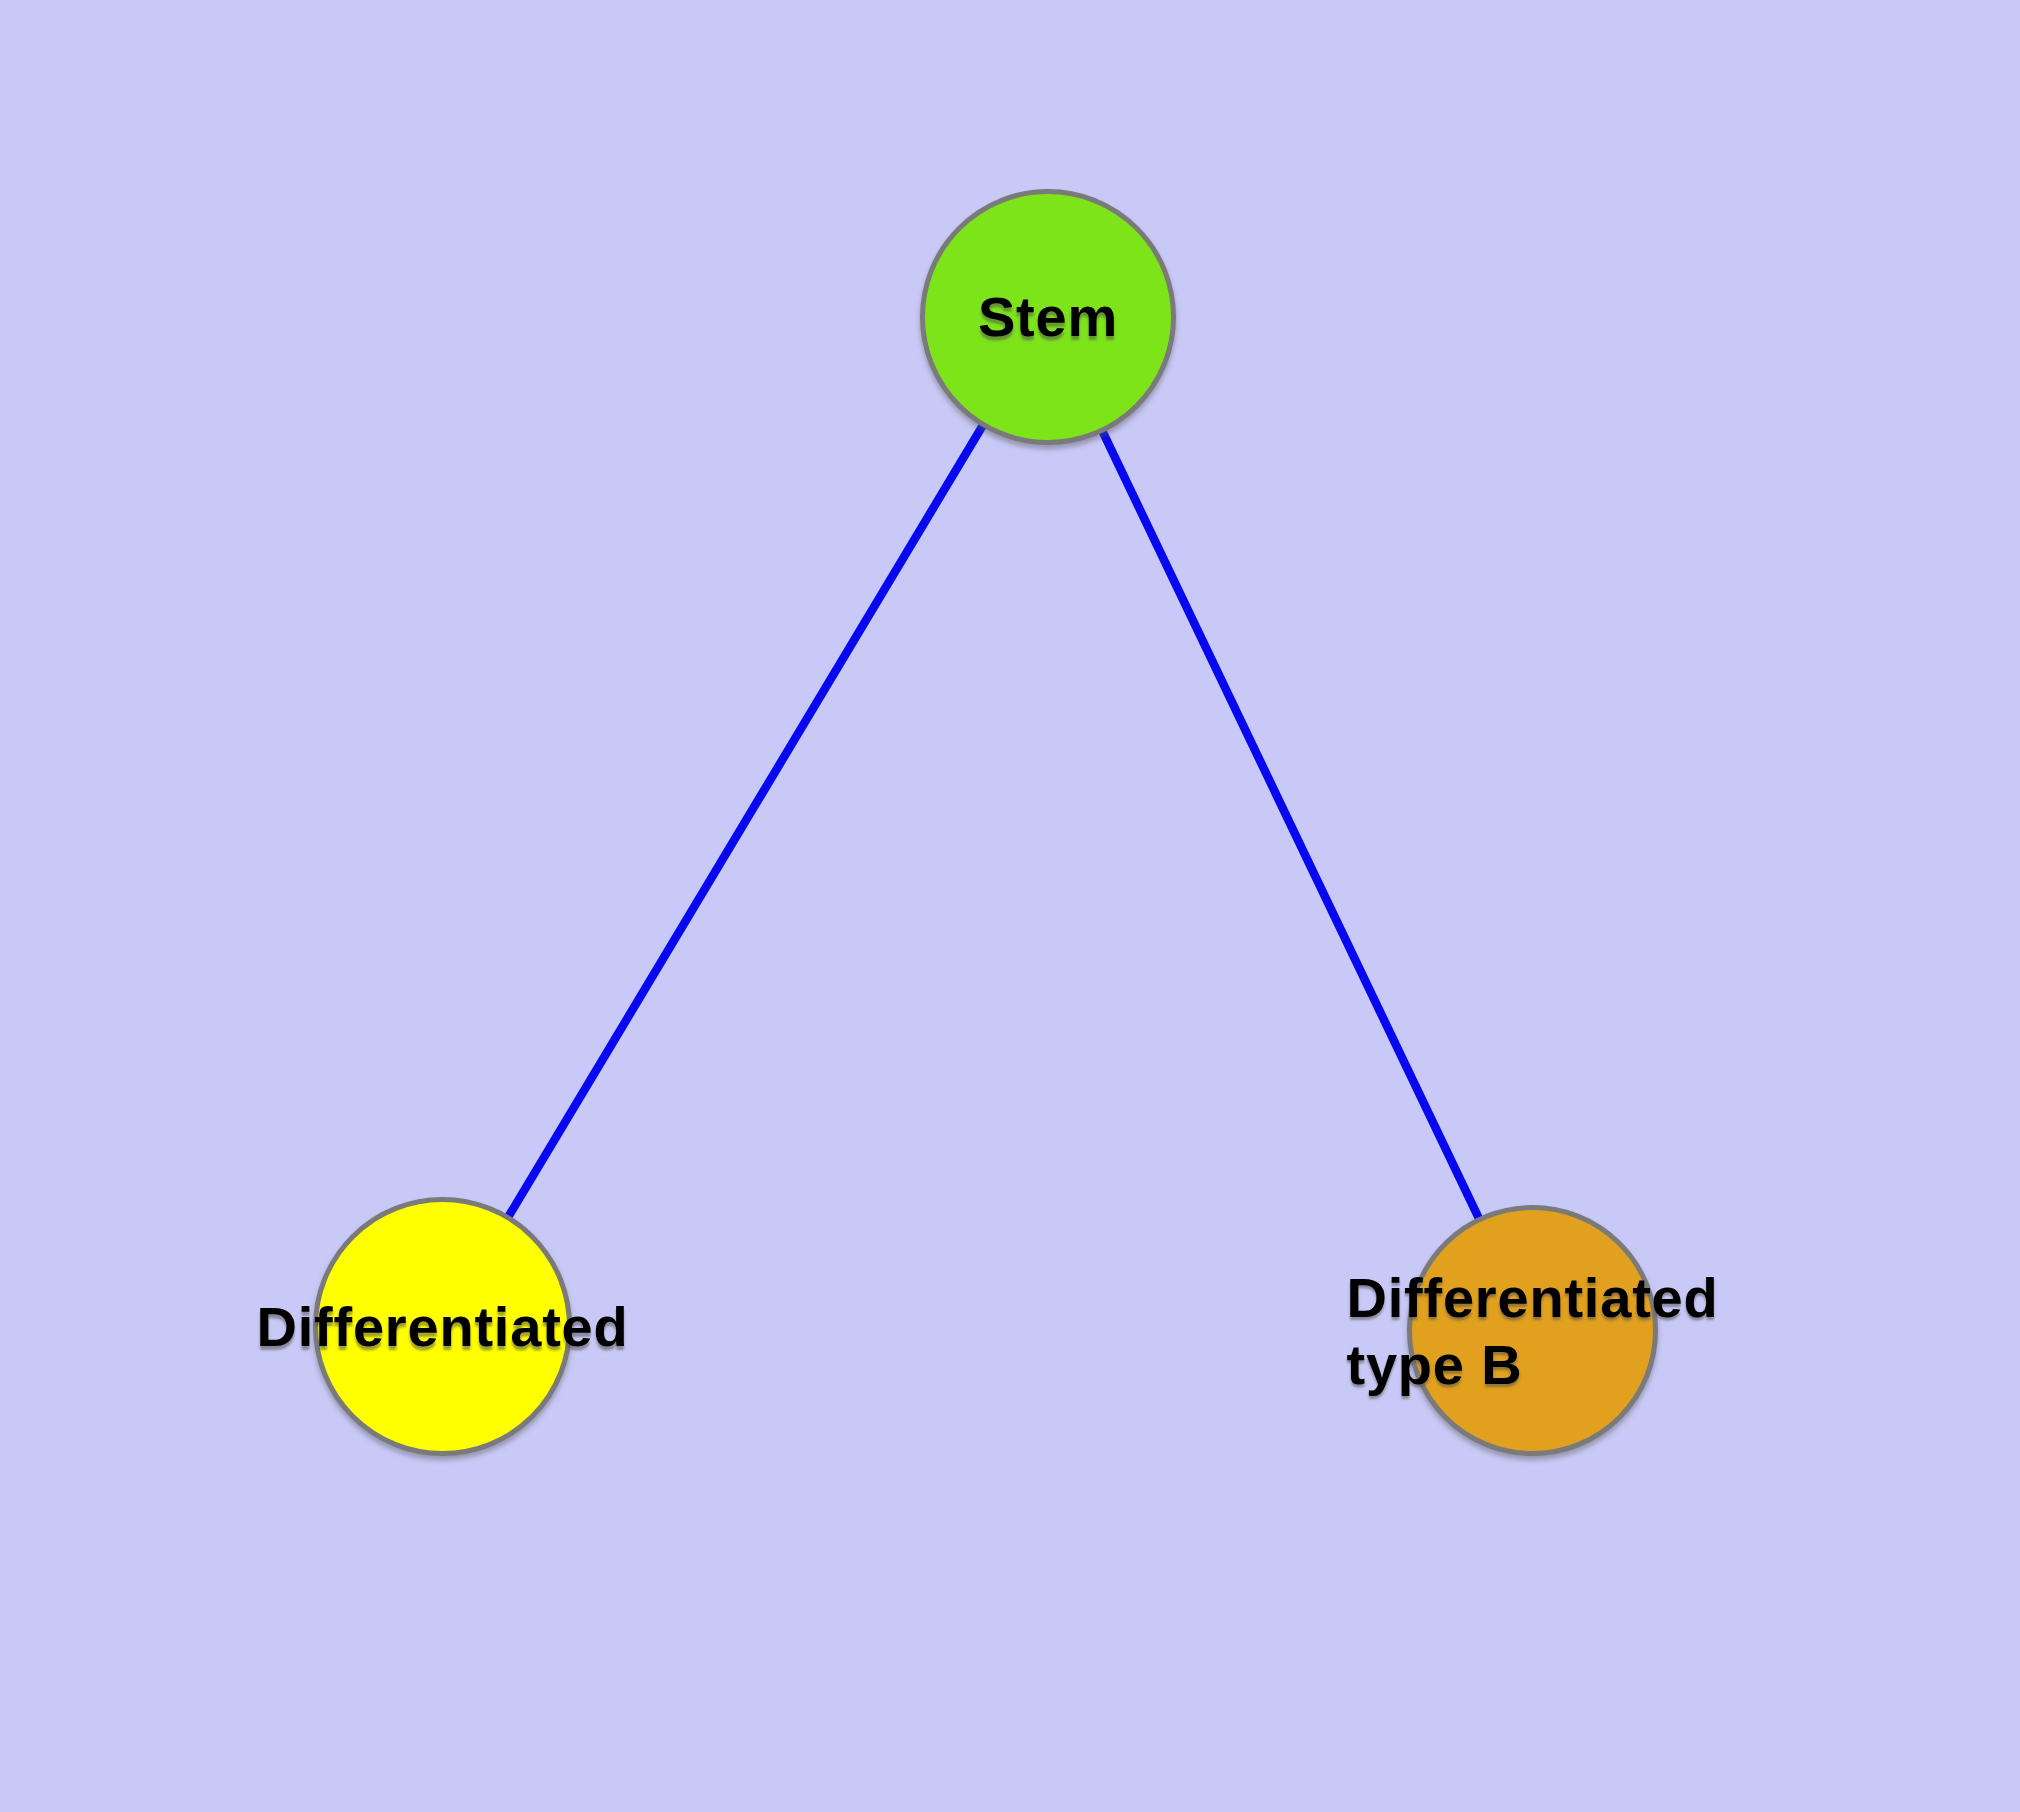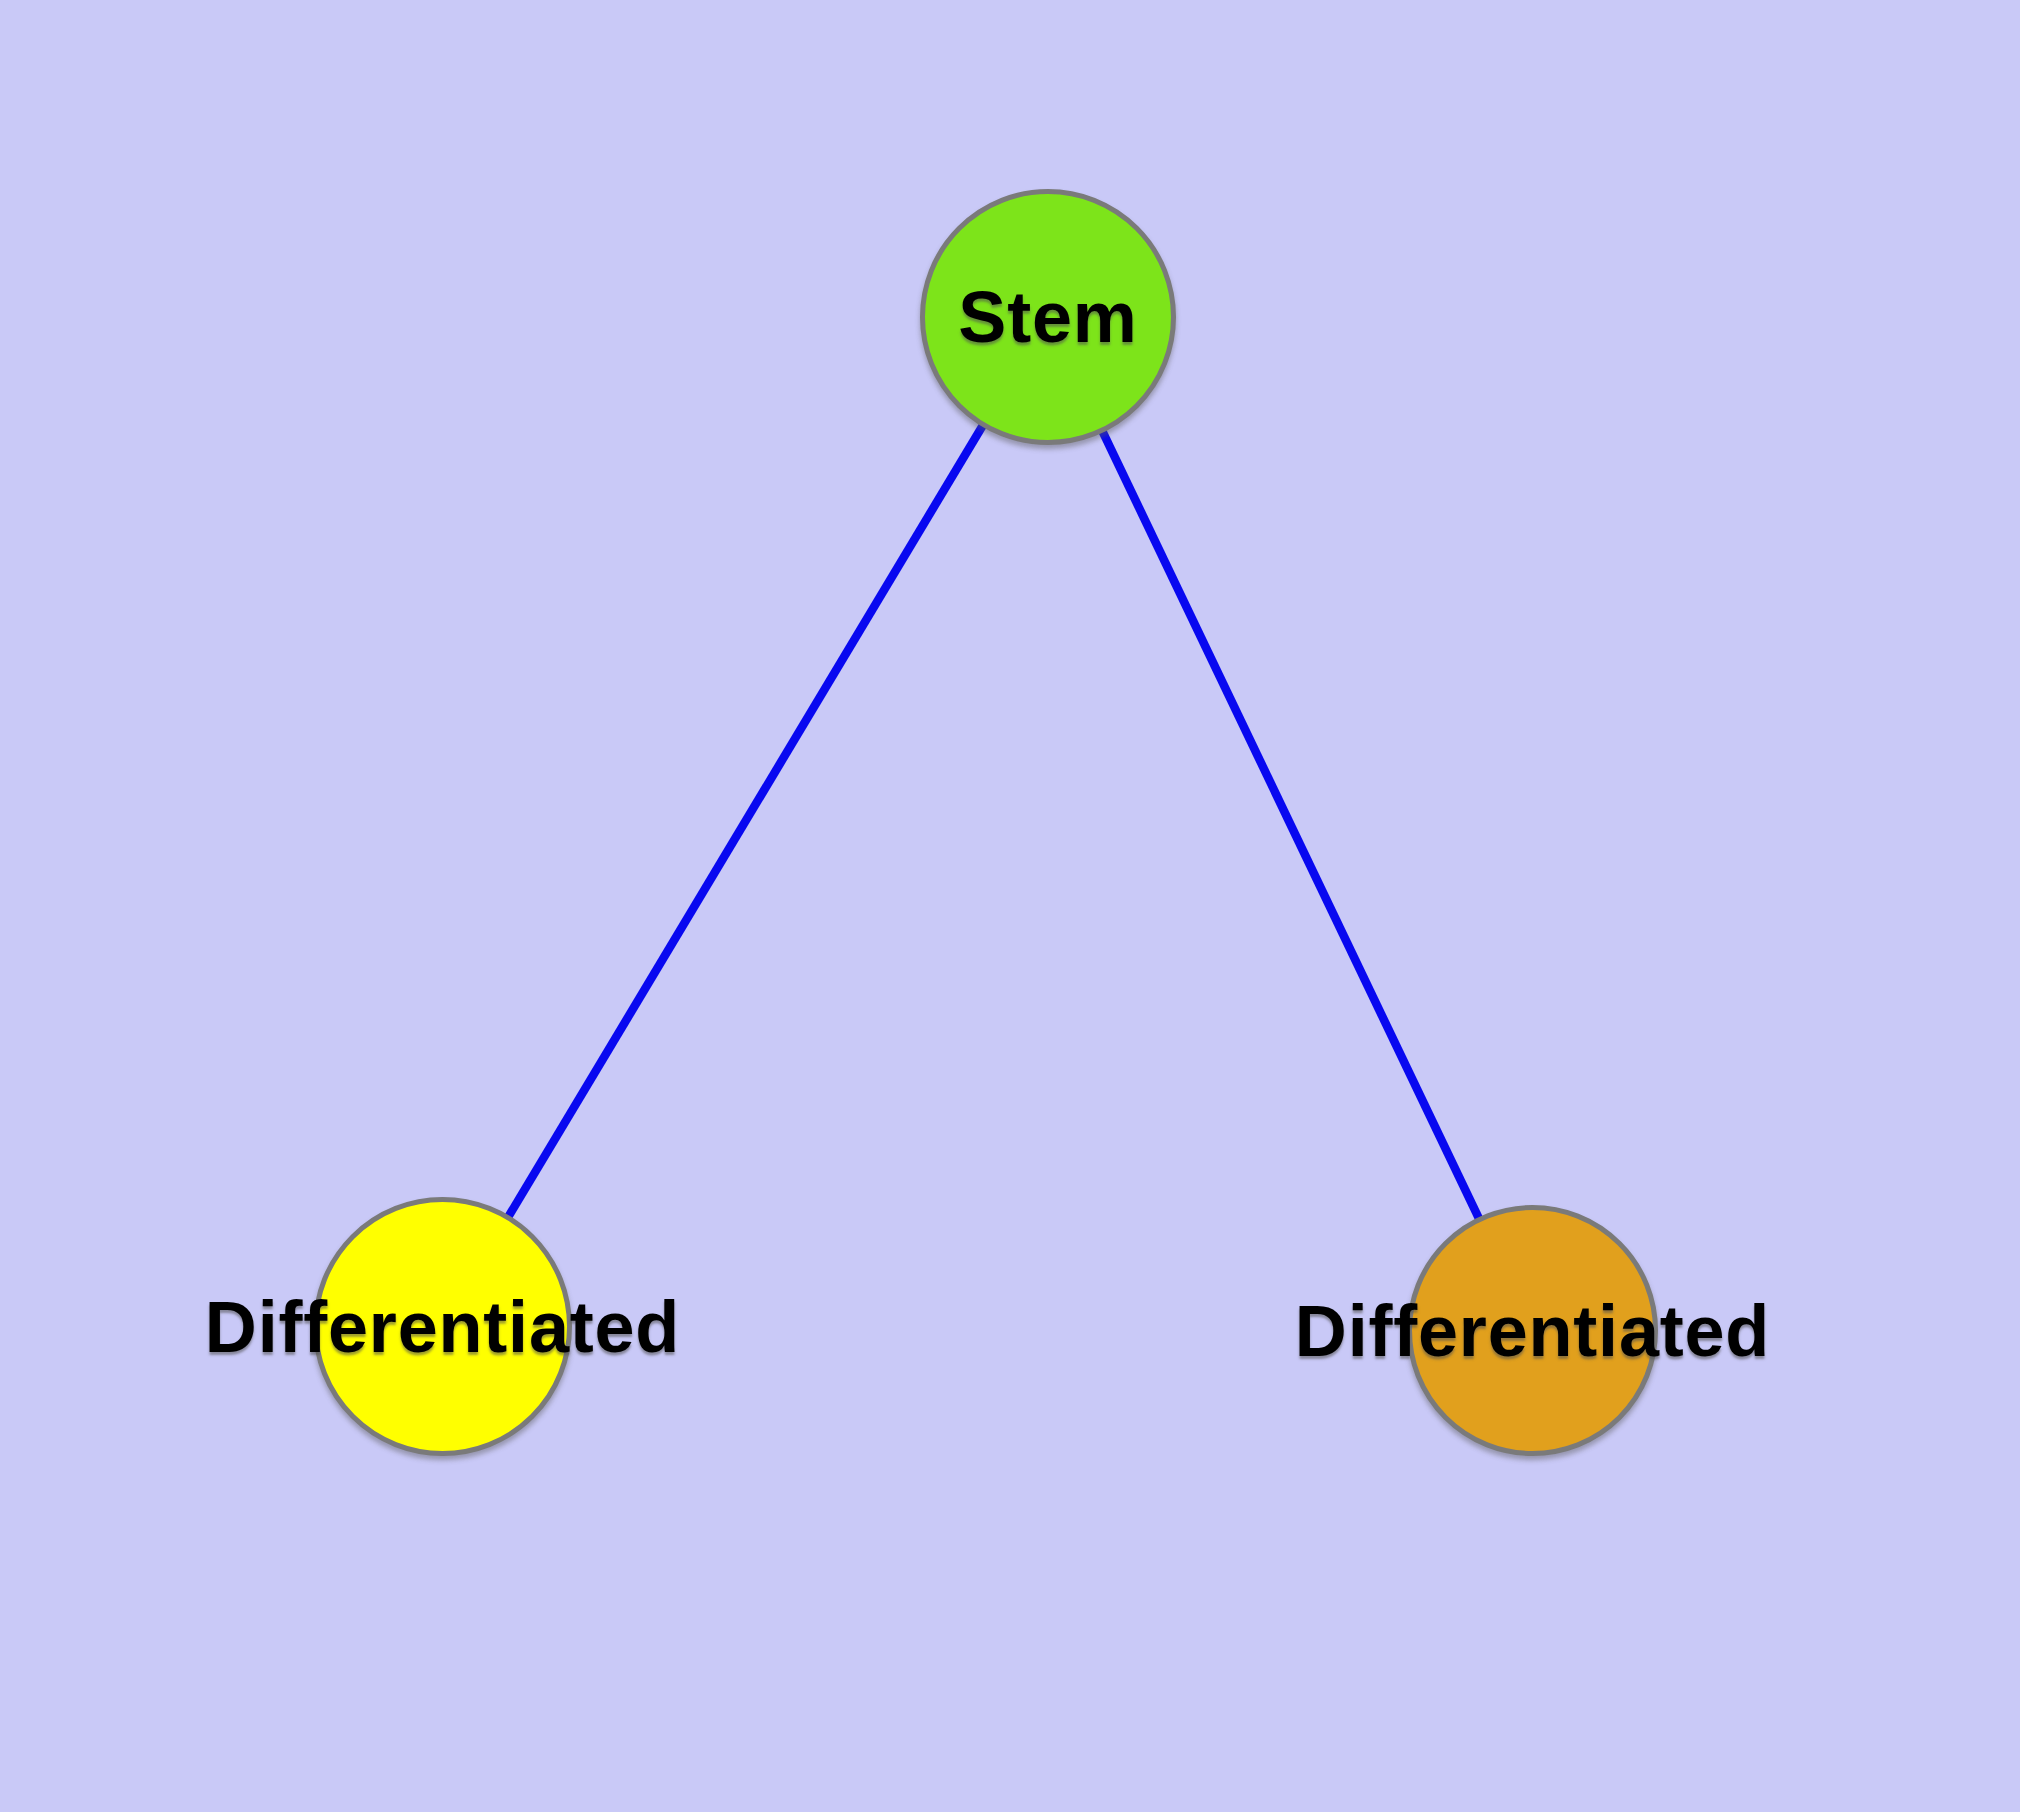--- a/index.html
+++ b/index.html
@@ -27,21 +27,21 @@
     border-width: 5.1px;
     box-sizing: border-box;
     box-shadow: 0 4.2px 5.1px rgba(90, 90, 90, 0.45);
   }
   .node-label {
     position: absolute;
     left: 50%;
     top: 50%;
     transform: translate(-50%, -50%);
     font-weight: bold;
-    font-size: 72px;
+    font-size: 56px;
     line-height: 1.2;
     letter-spacing: 0.8px;
     text-align: left;
     white-space: nowrap;
     text-shadow: 0 3.4px 2.5px rgba(80, 80, 80, 0.55);
   }
 </style>
 </head>
 <body style="background: rgb(201, 201, 247);">
 
@@ -60,17 +60,18 @@
 
   <div class="node" id="node-type-a" style="left: 313px; top: 1197px; width: 259px; height: 259px; background: rgb(255, 255, 0); border-color: rgb(122, 122, 122);">
     <div class="node-label" style="color: rgb(0, 0, 0);">
       <span>Differentiated</span><br>
     </div>
   </div>
 
   <div class="node" id="node-type-b" style="left: 1407px; top: 1205px; width: 251px; height: 251px; background: rgb(225, 160, 29); border-color: rgb(122, 122, 122);">
     <div class="node-label" style="color: rgb(0, 0, 0);">
       <span>Differentiated</span><br>
+      <span>type B</span>
     </div>
   </div>
 
 </div>
 
 
 </body></html>

